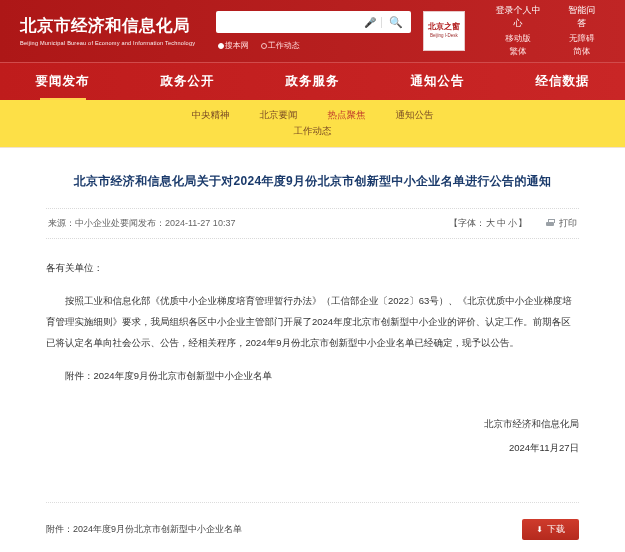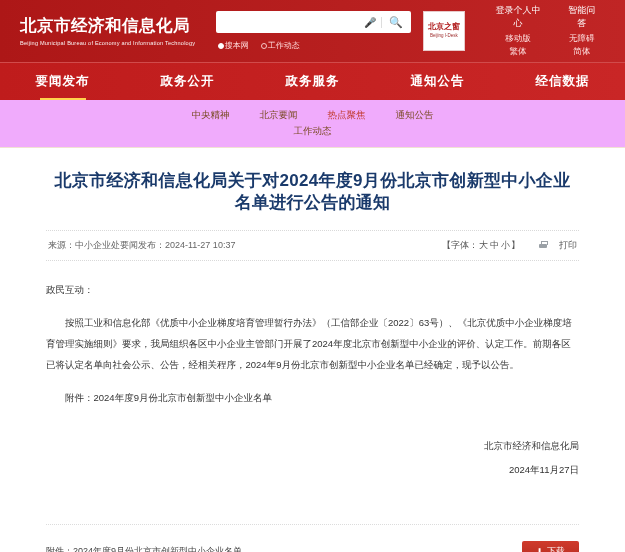--- a/index.html
+++ b/index.html
@@ -123,60 +123,60 @@
     content: "";
     position: absolute;
     left: 50%; bottom: 0;
     transform: translateX(-50%);
     width: 46px; height: 2px;
     background: #ffd24d;
   }
 
   
   .subnav {
-    background: #f0abfc;
+    background: #fde047;
     border-bottom: 1px solid #f0e2d2;
     padding: 7px 0 8px 0;
     font-size: 9.5px;
     color: #8a5a2b;
   }
   .subnav-row {
     display: flex;
     justify-content: center;
     gap: 30px;
     line-height: 16px;
   }
   .subnav-row .si { color: #7a4b24; }
   .subnav-row .si.hot { color: #c0392b; }
 
   
   .article { padding: 0 46px; }
   .title {
     text-align: center;
-    font-size: 17px;
+    font-size: 12px;
     font-weight: bold;
     color: #1a3a6b;
     line-height: 22px;
     margin: 22px 0 16px;
     letter-spacing: .3px;
   }
   .meta-bar {
     border-top: 1px dotted #d9d9d9;
     border-bottom: 1px dotted #d9d9d9;
     padding: 8px 2px;
     display: flex;
     align-items: center;
     font-size: 9px;
     color: #666;
   }
   .meta-left { display: flex; }
   .meta-right { margin-left: auto; display: flex; align-items: flex-start; gap: 18px; }
   .font-size-ctl { color: #555; }
   .font-size-ctl .fs { margin: 0 1px; }
-  .print { display: flex; align-items: center; gap: 11px; color: #555; }
+  .print { display: flex; align-items: center; gap: 4px; color: #555; }
   .printer-icon {
     width: 10px; height: 9px; position: relative; display: inline-block;
   }
   .printer-icon::before {
     content: ""; position: absolute; left: 1px; top: 3px;
     width: 8px; height: 4px; background: #9aa0a6; border-radius: 1px;
   }
   .printer-icon::after {
     content: ""; position: absolute; left: 2.5px; top: 0;
     width: 5px; height: 3px; border: 1px solid #9aa0a6; border-bottom: 0;
@@ -303,21 +303,21 @@
         <span>【字体：</span><span class="fs">大</span><span class="fs">中</span><span class="fs">小</span><span>】</span>
       </span>
       <span class="print">
         <i class="printer-icon"></i>
         <span>打印</span>
       </span>
     </div>
   </div>
 
   <div class="body-text">
-    <p>政民互动：</p>
+    <p>各有关单位：</p>
     <p class="indent">按照工业和信息化部《优质中小企业梯度培育管理暂行办法》（工信部企业〔2022〕63号）、《北京优质中小企业梯度培育管理实施细则》要求，我局组织各区中小企业主管部门开展了2024年度北京市创新型中小企业的评价、认定工作。前期各区已将认定名单向社会公示、公告，经相关程序，2024年9月份北京市创新型中小企业名单已经确定，现予以公告。</p>
     <p class="attach-line">附件：2024年度9月份北京市创新型中小企业名单</p>
   </div>
 
   <div class="signature">
     <div>北京市经济和信息化局</div>
     <div>2024年11月27日</div>
   </div>
 
   <div class="attach-block">

